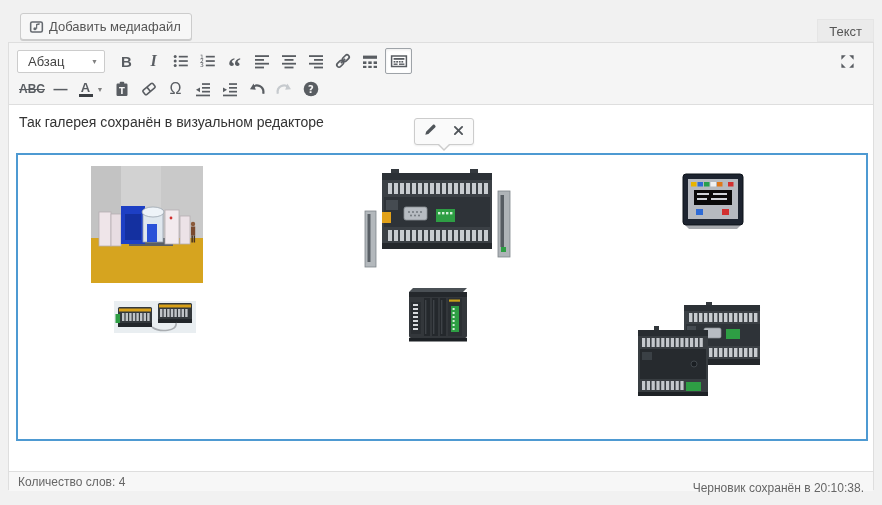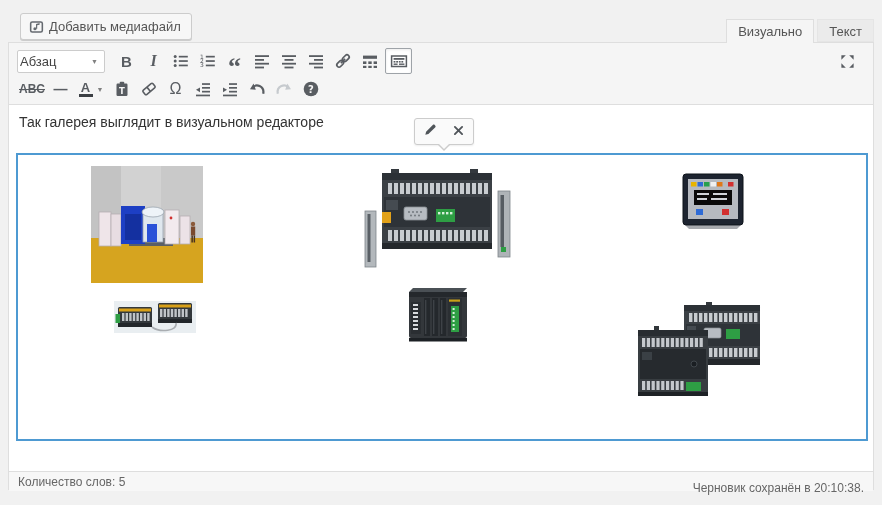--- a/index.html
+++ b/index.html
@@ -27,21 +27,21 @@
   .editor { position:absolute; left:8px; top:42px; width:866px; height:448px;
     background:#fff; border:1px solid #dedede; }
 
   .mce-toolbar { position:absolute; left:0; top:0; width:100%; height:62px;
     background:#f5f5f5; border-bottom:1px solid #dedede; }
   .tb-row { position:absolute; left:8px; display:flex; align-items:center; }
   .tb-row1 { top:4px; height:28px; }
   .tb-row2 { top:33px; height:26px; }
 
   .fmt-select { width:88px; height:23px; background:#fff; border:1px solid #ccc; border-radius:2px;
-    display:flex; align-items:center; justify-content:space-between; padding:0 6px 0 2px;
+    display:flex; align-items:center; justify-content:space-between; padding:0 6px 0 10px;
     font-size:13px; color:#444; margin-right:8px; cursor:pointer; }
   .fmt-caret { font-size:7px; color:#808080; }
 
   .tb-btn { width:27px; height:26px; display:flex; align-items:center; justify-content:center;
     cursor:pointer; border:1px solid transparent; border-radius:2px; color:#555; }
   .tb-btn svg { display:block; }
   .txt-bold { font-size:15px; font-weight:bold; color:#595d62; }
   .txt-italic { font-family:"Liberation Serif", serif; font-style:italic; font-size:16px; font-weight:bold; color:#595d62; }
   .txt-quote { font-family:"Liberation Serif", serif; font-size:26px; font-weight:bold; color:#595d62; line-height:8px; padding-top:12px; }
   .txt-strike { font-size:12px; font-weight:bold; text-decoration:line-through; color:#595d62; letter-spacing:0; }
@@ -93,21 +93,20 @@
       <svg width="15" height="14" viewBox="0 0 18 18">
         <rect x="1.5" y="2.5" width="15" height="13" rx="2" fill="none" stroke="#656a70" stroke-width="2"></rect>
         <circle cx="7" cy="11.3" r="2" fill="#656a70"></circle>
         <path d="M8.4 5 L13 3.9 L13 6 L9.9 6.7 L9.9 11.3 L8.4 11.3 Z" fill="#656a70"></path>
       </svg>
     </span>
     <span>Добавить медиафайл</span>
   </div>
 
   <div class="editor-tabs">
-    <div class="tab tab-active">Визуально</div>
     <div class="tab tab-inactive">Текст</div>
   </div>
 
   <div class="editor">
 
     <div class="mce-toolbar">
       <div class="tb-row tb-row1">
         <div class="fmt-select">
           <span>Абзац</span>
           <span class="fmt-caret">▼</span>
@@ -307,21 +306,21 @@
           <polygon points="2.5,2.5 7.2,2.5 2.5,7.2"></polygon>
           <polygon points="15.5,2.5 10.8,2.5 15.5,7.2"></polygon>
           <polygon points="2.5,15.5 7.2,15.5 2.5,10.8"></polygon>
           <polygon points="15.5,15.5 10.8,15.5 15.5,10.8"></polygon>
         </svg>
           </span>
       </div>
     </div>
 
     <div class="mce-content">
-      <div class="para">Так галерея выглядит в визуальном редакторе</div>
+      <div class="para">Так галерея сохранён в визуальном редакторе</div>
 
       <div class="wpview-toolbar">
         <div class="wpview-btn">
           <span><svg width="15" height="15" viewBox="0 0 18 18">
             <path d="M2.8 15.2 L3.7 11.7 L12 3.4 C12.5 2.9 13.3 2.9 13.8 3.4 L14.8 4.4 C15.3 4.9 15.3 5.7 14.8 6.2 L6.5 14.5 Z" fill="#50555a"></path>
           </svg></span>
         </div>
         <div class="wpview-btn">
           <span><svg width="13" height="13" viewBox="0 0 18 18">
             <path d="M4 4 L14 14 M14 4 L4 14" stroke="#50555a" stroke-width="2.6" stroke-linecap="round"></path>
@@ -606,17 +605,17 @@
             </g>
             <rect x="50" y="80" width="15" height="9" fill="#2e9e44"></rect>
             <rect x="2" y="90" width="70" height="4" fill="#1e2226"></rect>
           </svg>
         </div>
       </div>
     </div>
 
 
     <div class="status-row">
-      <span class="word-count">Количество слов: 5</span>
+      <span class="word-count">Количество слов: 4</span>
       <span class="draft-saved">Черновик сохранён в 20:10:38.</span>
     </div>
   </div>
 </div>
 
 </body></html>

